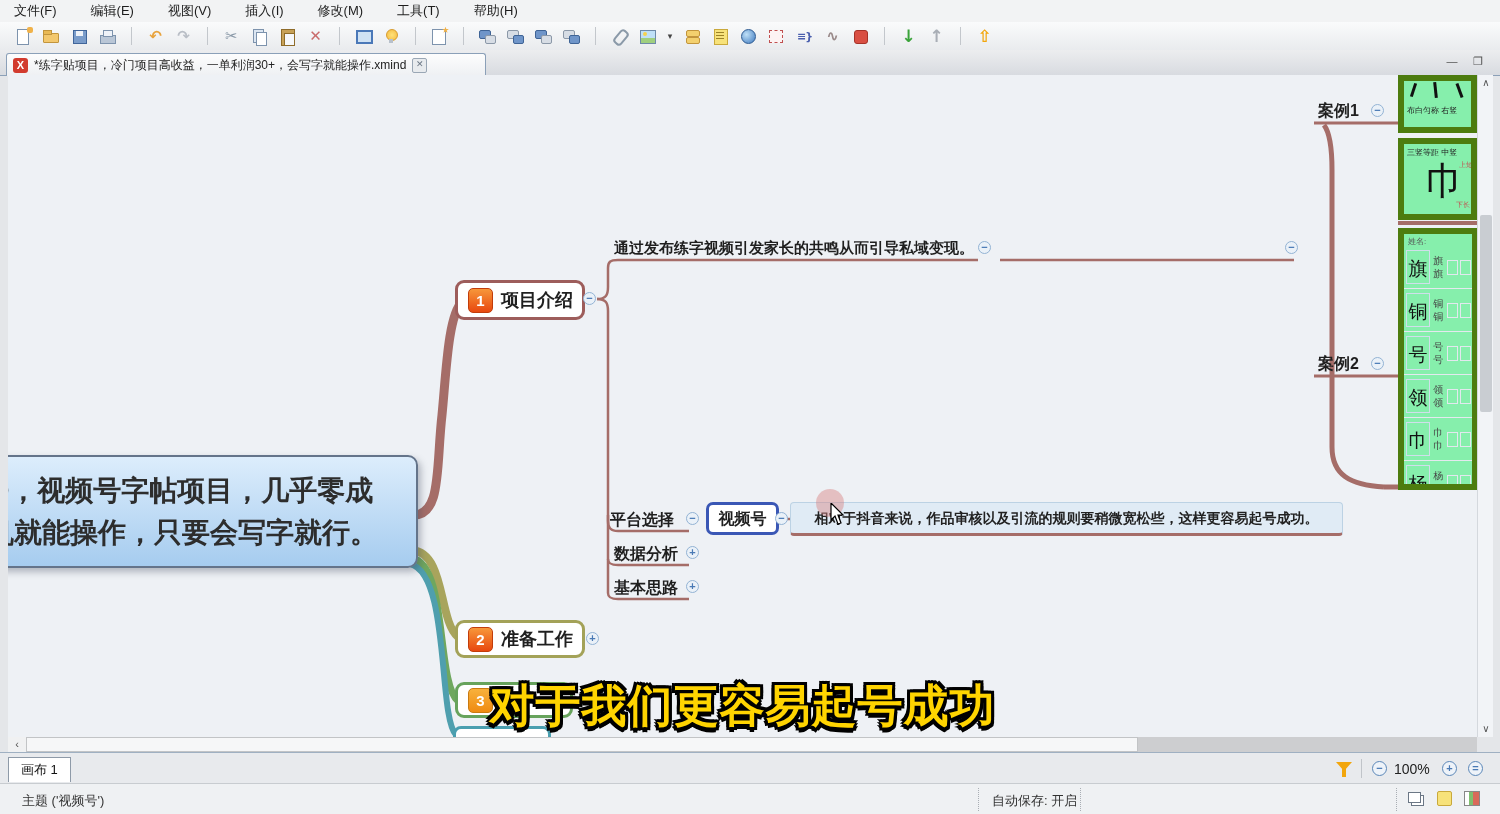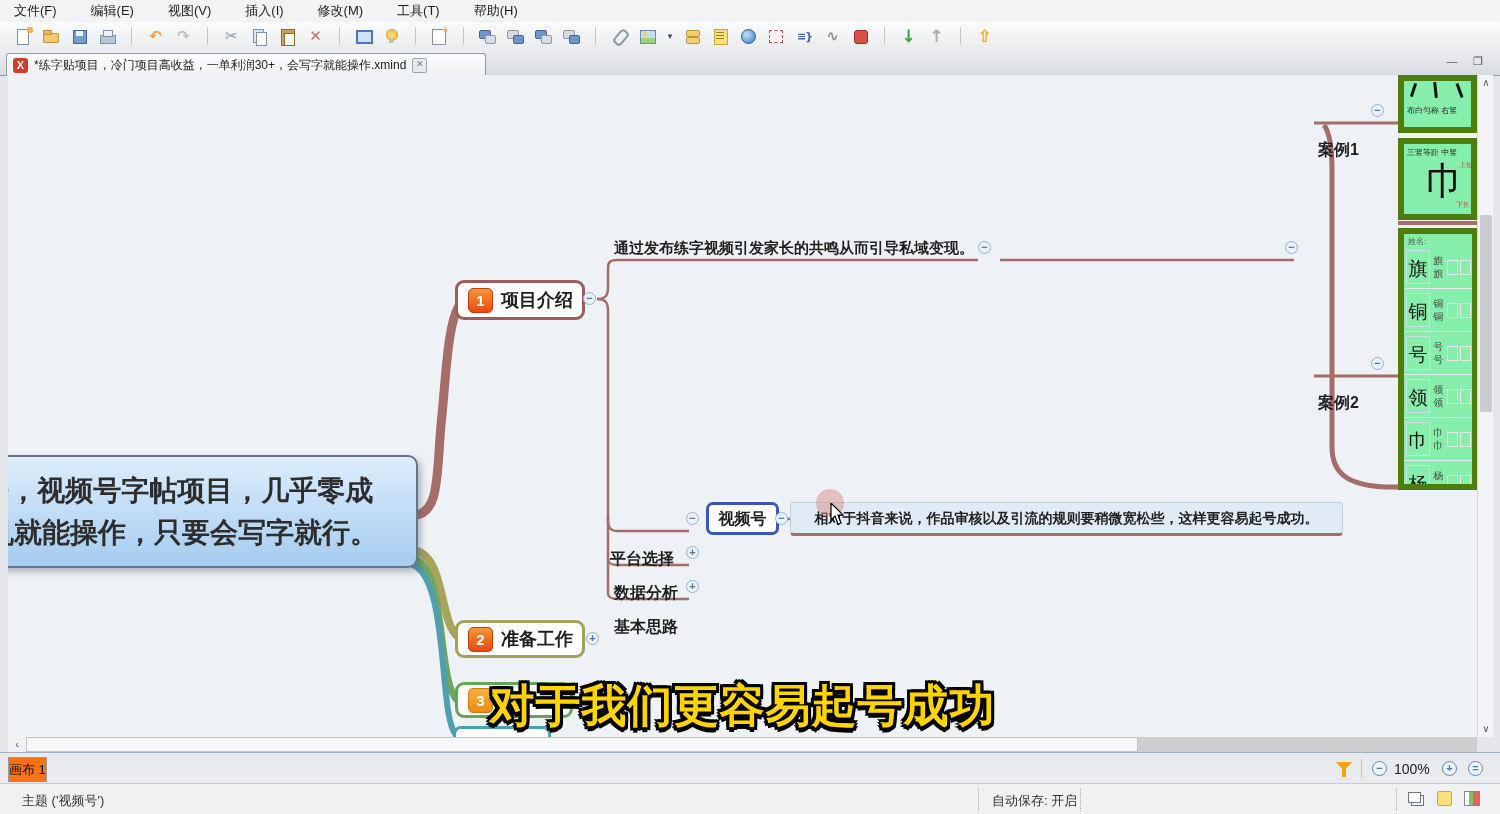--- a/index.html
+++ b/index.html
@@ -67,21 +67,21 @@
 
   
   #canvas{left:8px;top:75px;width:1469px;height:662px;background:#eef1f5;overflow:hidden;}
   #links{position:absolute;left:0;top:0;}
   .central{left:-60px;top:380px;width:470px;height:113px;background:linear-gradient(#dcedfc,#a6ccef);border:2px solid #64748a;border-radius:10px;box-shadow:3px 4px 7px rgba(60,70,90,.35);padding:13px 0 0 36px;box-sizing:border-box;font-size:28px;font-weight:700;color:#2d2d2d;line-height:1.5;white-space:nowrap;}
   .mmnode{background:#fff;border-radius:9px;display:flex;align-items:center;gap:8px;padding:0 10px;box-sizing:border-box;font-size:18px;font-weight:700;color:#1f1f1f;white-space:nowrap;}
   .badge{width:23px;height:23px;border-radius:5px;background:linear-gradient(#f7973a,#e8480f);border:1px solid #c23c0a;color:#fff;font-size:15px;font-weight:bold;line-height:23px;text-align:center;flex:0 0 auto;}
   .badge.o3{background:linear-gradient(#f8b13c,#ef8b12);border-color:#c97a10;}
   .pm{width:13px;height:13px;border-radius:50%;background:#eaf1f8;border:1px solid #93b3d4;color:#4a7ab5;font-size:11px;font-weight:bold;line-height:11px;text-align:center;box-sizing:border-box;}
   .btxt{font-size:15px;font-weight:700;color:#1f1f1f;white-space:nowrap;}
-  .btxt16{font-size:16px;font-weight:700;color:#1f1f1f;white-space:nowrap;margin-top:39px;}
+  .btxt16{font-size:16px;font-weight:700;color:#1f1f1f;white-space:nowrap;}
   .vbox{left:698px;top:427px;width:73px;height:33px;background:#fff;border:3px solid #3a57b5;border-radius:7px;font-size:16px;font-weight:700;color:#1f1f1f;text-align:center;line-height:28px;box-sizing:border-box;}
   .notebox{left:782px;top:427px;width:553px;height:34px;background:#e0ebf5;border:1px solid #bcd2e4;border-bottom:3px solid #a56d68;border-radius:4px;font-size:14px;font-weight:700;color:#222;text-align:center;line-height:30px;box-sizing:border-box;white-space:nowrap;overflow:hidden;}
 
   
   .panel{background:#86efac;border:6px solid #4d7c0f;box-sizing:border-box;overflow:hidden;}
   .tiny{font-size:8px;color:#222;white-space:nowrap;}
   .tinyred{font-size:7px;color:#c05050;white-space:nowrap;}
   .bigchar{font-family:"DejaVu Serif",serif;color:#111;}
   .cbrow{display:flex;align-items:center;gap:2px;height:42px;border-bottom:1px solid #e4e9ef;padding-left:2px;}
   .cbig{width:26px;height:34px;border:1px solid #cfdfea;font-family:"DejaVu Serif",serif;font-size:19px;line-height:34px;text-align:center;color:#111;box-sizing:border-box;}
@@ -95,21 +95,21 @@
   
   .hscroll{left:8px;top:737px;width:1469px;height:15px;background:#cdced0;}
   .hthumb{position:absolute;left:18px;top:0;width:1112px;height:15px;background:#f6f7f8;border:1px solid #c2c4c6;box-sizing:border-box;}
   .harrow{position:absolute;left:0;top:0;width:18px;height:15px;background:#f0f1f2;color:#555;font-size:11px;line-height:14px;text-align:center;}
   .vscroll{left:1477px;top:75px;width:16px;height:662px;background:#f2f4f7;border-left:1px solid #d4d8dd;box-sizing:border-box;}
   .varrow{position:absolute;left:0;width:16px;height:16px;color:#555;font-size:10px;line-height:15px;text-align:center;}
   .vthumb{position:absolute;left:2px;top:140px;width:12px;height:197px;background:#c9cdd2;border-radius:2px;}
 
   
   .canvasbar{left:0;top:752px;width:1500px;height:31px;background:#e8eaed;border-top:1px solid #9fb0c2;}
-  .sheettab{position:absolute;left:8px;top:4px;height:24px;background:#f97316;border:1px solid #8e9aa8;border-bottom:none;padding:0 0;font-size:13px;color:#111;line-height:24px;}
+  .sheettab{position:absolute;left:8px;top:4px;height:24px;background:#ffffff;border:1px solid #8e9aa8;border-bottom:none;padding:0 12px;font-size:13px;color:#111;line-height:24px;}
   .funnel{position:absolute;left:1336px;top:9px;width:0;height:0;border-left:8px solid transparent;border-right:8px solid transparent;border-top:9px solid #f2a60d;}
   .funnel::after{content:"";position:absolute;left:-2px;top:-3px;width:4px;height:9px;background:#f2a60d;}
   .zbtn{position:absolute;top:8px;width:15px;height:15px;border:1px solid #5b87b8;border-radius:50%;color:#4a7ab5;background:#eef3f9;font-size:11px;font-weight:bold;line-height:13px;text-align:center;box-sizing:border-box;}
   .zoomtext{position:absolute;left:1394px;top:8px;font-size:14px;color:#222;}
   .vbar{position:absolute;left:1361px;top:6px;width:1px;height:19px;background:#c0c4c9;}
 
   
   .statusbar{left:0;top:783px;width:1500px;height:31px;background:#eff1f3;border-top:1px solid #c8ccd0;font-size:13px;color:#333;}
   .dotsep{position:absolute;top:4px;width:1px;height:23px;border-left:1px dotted #a9aeb4;}
   .sic-casc{position:absolute;left:1408px;top:8px;width:11px;height:9px;border:1px solid #6b7785;background:#fff;box-shadow:3px 3px 0 -1px #fff,3px 3px 0 0 #6b7785;}

